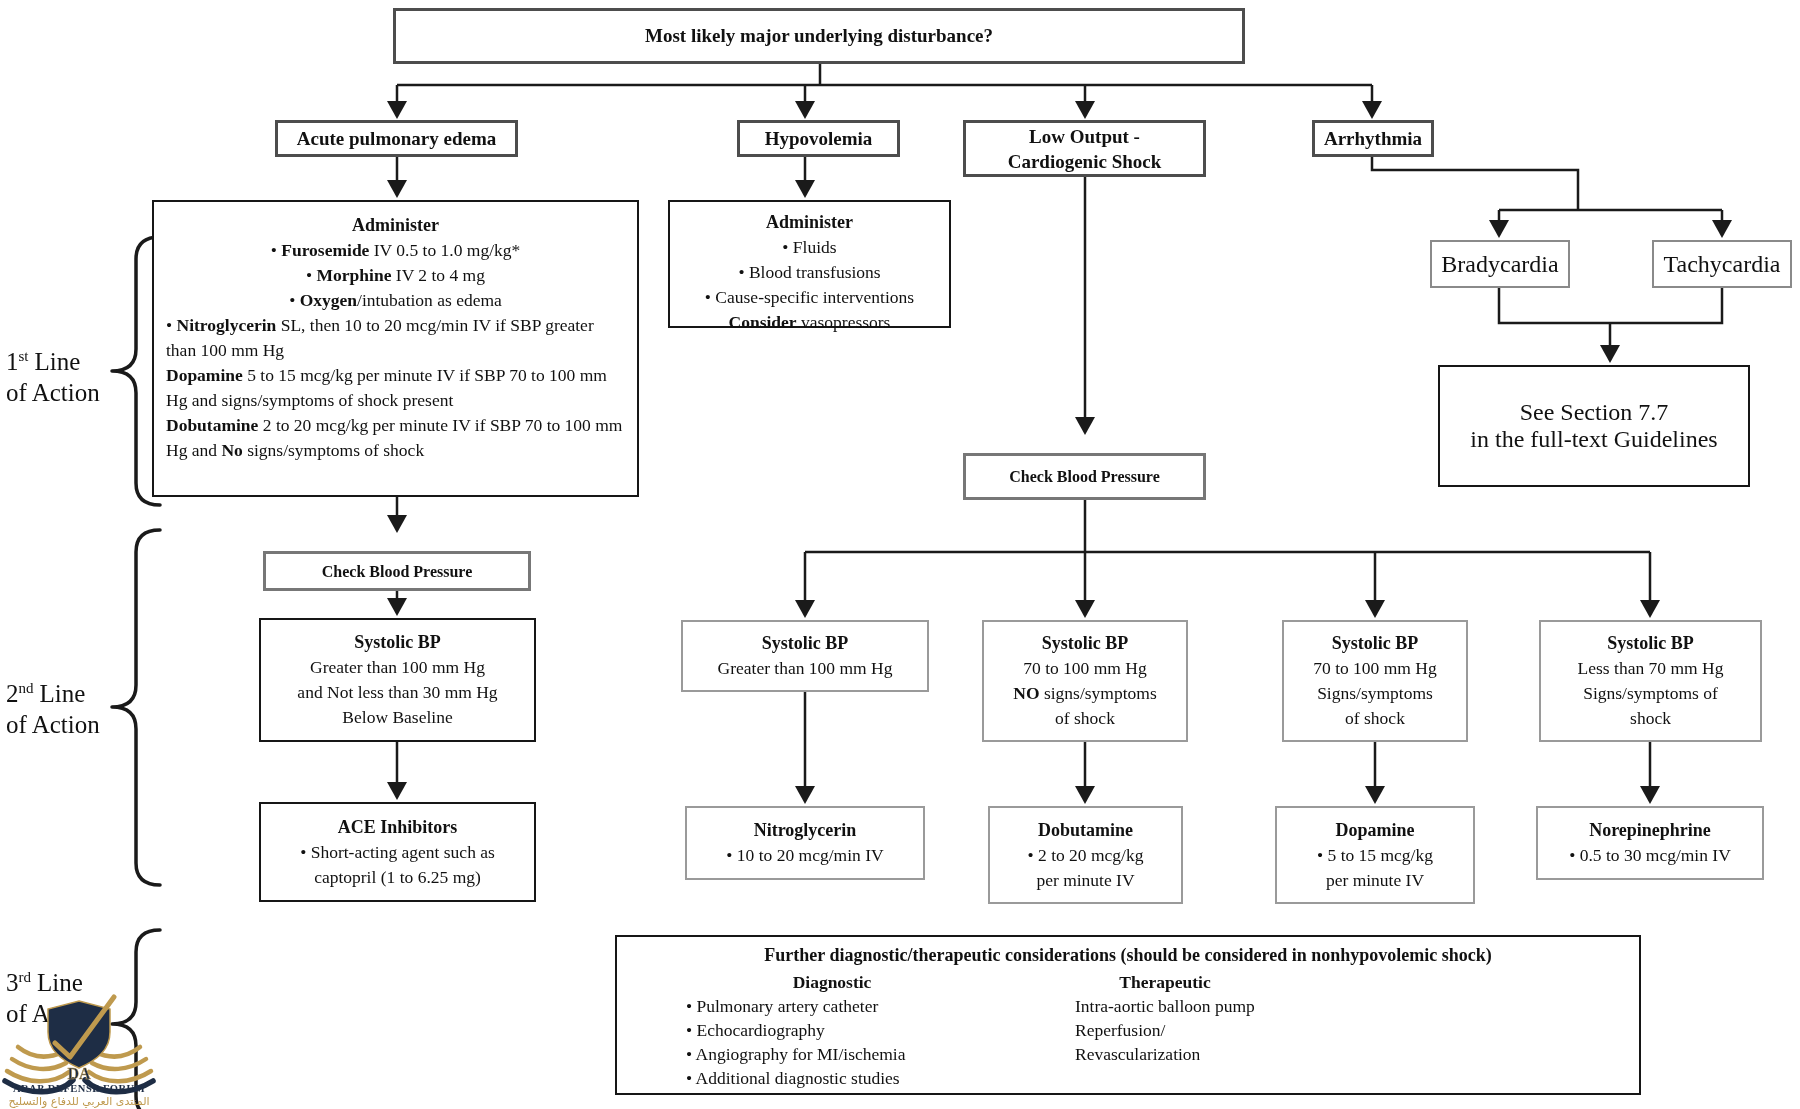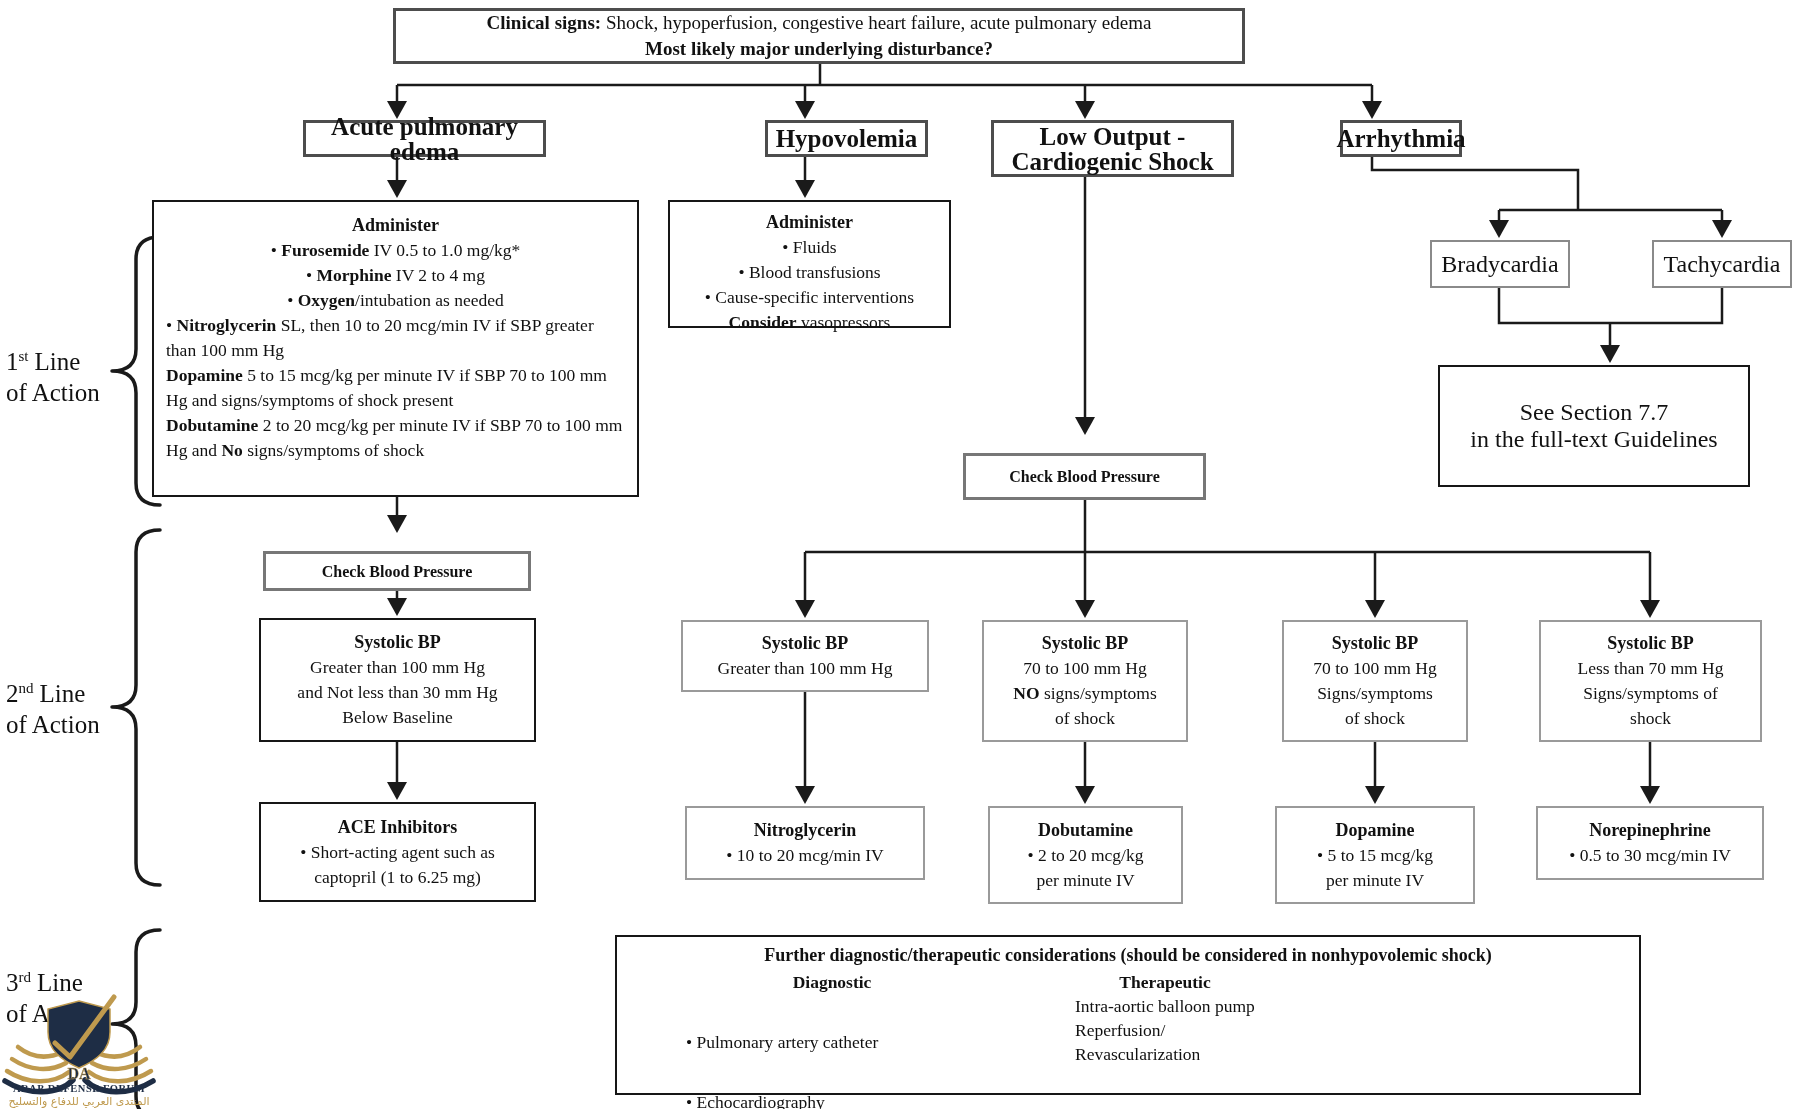--- a/index.html
+++ b/index.html
@@ -11,34 +11,34 @@
       text-align:center;font-size:17.5px;line-height:25px;}
   .bx .ttl{font-weight:bold;font-size:18px;}
   .b{font-weight:bold;}
   .b-dark{border:2px solid #161616;}
   .b-cat{border:3px solid #4d4d4d;}
   .b-gray{border:2px solid #9a9a9a;}
   .b-gray2{border:3px solid #777777;}
   .b-mid{border:2px solid #8a8a8a;}
   .left-align{align-items:center;justify-content:flex-start;text-align:left;}
   .top-box{font-size:19px;line-height:26px;}
-  .cat{font-weight:bold;font-size:25px;line-height:25px;margin-left:28px;}
+  .cat{font-weight:bold;font-size:19px;line-height:25px;}
   .cbp{font-weight:bold;font-size:16px;margin-top:16px;}
   .reg19{font-size:24px;line-height:27px;}
   .side-label{position:absolute;left:6px;width:120px;z-index:3;
       font-size:25px;line-height:31px;text-align:left;}
   .side-label sup{font-size:15px;}
   .side-label .gap{margin-left:6px;}
   .bottom-inner{position:relative;width:100%;height:100%;}
   .bot-title{position:absolute;left:0;top:6px;width:100%;text-align:center;
       font-weight:bold;font-size:18px;line-height:25px;}
   .col{position:absolute;top:33px;font-size:17.5px;line-height:24px;text-align:left;}
   .col .hdr{font-weight:bold;text-align:center;}
   .col-diag{left:55px;width:320px;}
-  .col-diag .item{padding-left:14px;margin-top:36px;}
+  .col-diag .item{padding-left:14px;}
   .col-ther{left:428px;width:240px;}
   .col-ther .item{padding-left:30px;}
   .wm{position:absolute;left:2px;top:975px;z-index:5;}
 </style>
 </head>
 <body>
 
 <div class="canvas">
 
   <svg class="lines" width="1800" height="1109" viewBox="0 0 1800 1109">
@@ -76,21 +76,20 @@
       <polygon points="1640,786 1660,786 1650,804"></polygon>
     </g>
     <g stroke="#1a1a1a" stroke-width="3.5" fill="none" stroke-linecap="round" stroke-linejoin="round">
       <path d="M160,237 Q136,237 136,259 L136,349 Q136,371 112,371 Q136,371 136,393 L136,483 Q136,505 160,505"></path>
       <path d="M160,530 Q136,530 136,552 L136,685 Q136,707 112,707 Q136,707 136,729 L136,863 Q136,885 160,885"></path>
       <path d="M160,930 Q136,930 136,952 L136,1002 Q136,1024 112,1024 Q136,1024 136,1046 L136,1096 Q136,1118 160,1118"></path>
     </g>
   </svg>
 
   <div class="bx b-cat top-box" style="left:393px;top:8px;width:852px;height:56px;">
-    <div><span class="b">Clinical signs: </span><span>Shock, hypoperfusion, congestive heart failure, acute pulmonary edema</span></div>
     <div class="b">Most likely major underlying disturbance?</div>
   </div>
 
   <div class="bx b-cat cat" style="left:275px;top:120px;width:243px;height:37px;">
     <div>Acute pulmonary edema</div>
   </div>
   <div class="bx b-cat cat" style="left:737px;top:120px;width:163px;height:37px;">
     <div>Hypovolemia</div>
   </div>
   <div class="bx b-cat cat" style="left:963px;top:120px;width:243px;height:57px;">
@@ -98,21 +97,21 @@
     <div>Cardiogenic Shock</div>
   </div>
   <div class="bx b-cat cat" style="left:1312px;top:120px;width:122px;height:37px;">
     <div>Arrhythmia</div>
   </div>
 
   <div class="bx b-dark left-align" style="left:152px;top:200px;width:487px;height:297px;padding:11px 12px;">
     <div class="ttl">Administer</div>
     <div><span>• </span><span class="b">Furosemide</span><span> IV 0.5 to 1.0 mg/kg*</span></div>
     <div><span>• </span><span class="b">Morphine</span><span> IV 2 to 4 mg</span></div>
-    <div><span>• </span><span class="b">Oxygen</span><span>/intubation as needed</span></div>
+    <div><span>• </span><span class="b">Oxygen</span><span>/intubation as edema</span></div>
     <div><span>• </span><span class="b">Nitroglycerin</span><span> SL, then 10 to 20 mcg/min IV if SBP greater than 100 mm Hg</span></div>
     <div><span> </span><span class="b">Dopamine</span><span> 5 to 15 mcg/kg per minute IV if SBP 70 to 100 mm Hg and signs/symptoms of shock present</span></div>
     <div><span> </span><span class="b">Dobutamine</span><span> 2 to 20 mcg/kg per minute IV if SBP 70 to 100 mm Hg and </span><span class="b">No</span><span> signs/symptoms of shock</span></div>
   </div>
 
   <div class="bx b-dark left-align" style="left:668px;top:200px;width:283px;height:128px;padding:8px 12px;">
     <div class="ttl">Administer</div>
     <div>• Fluids</div>
     <div>• Blood transfusions</div>
     <div>• Cause-specific interventions</div>

